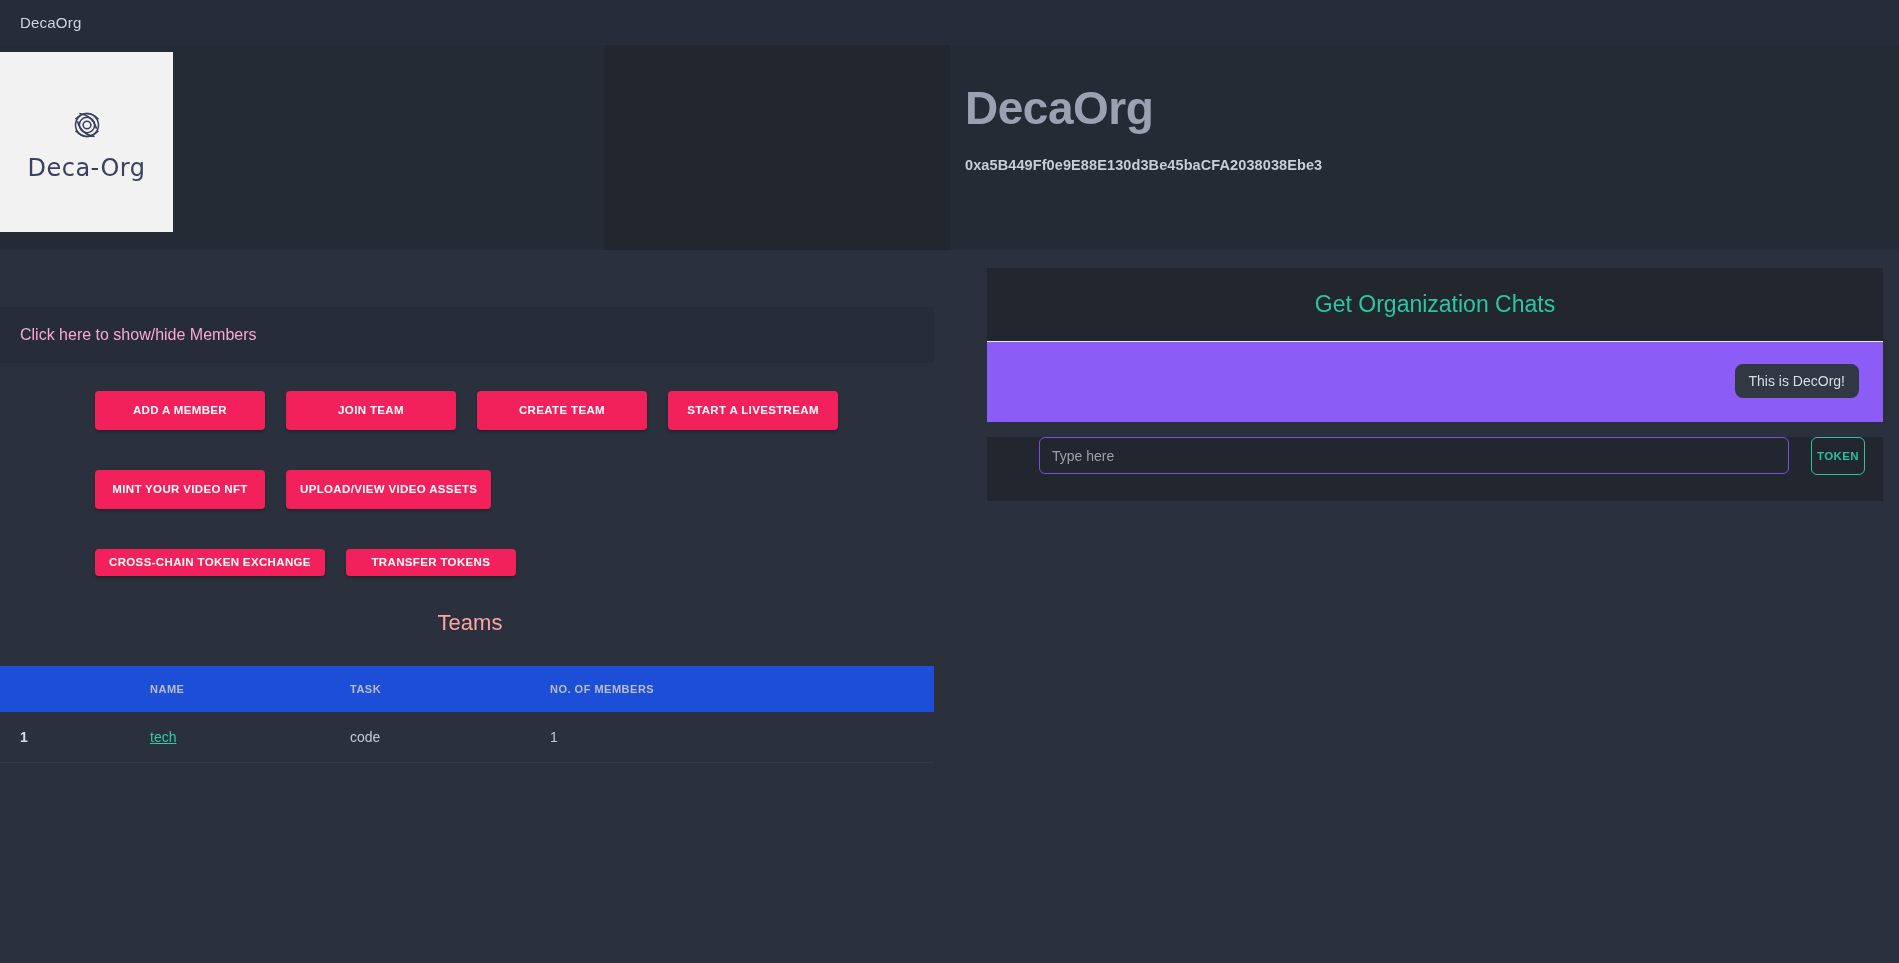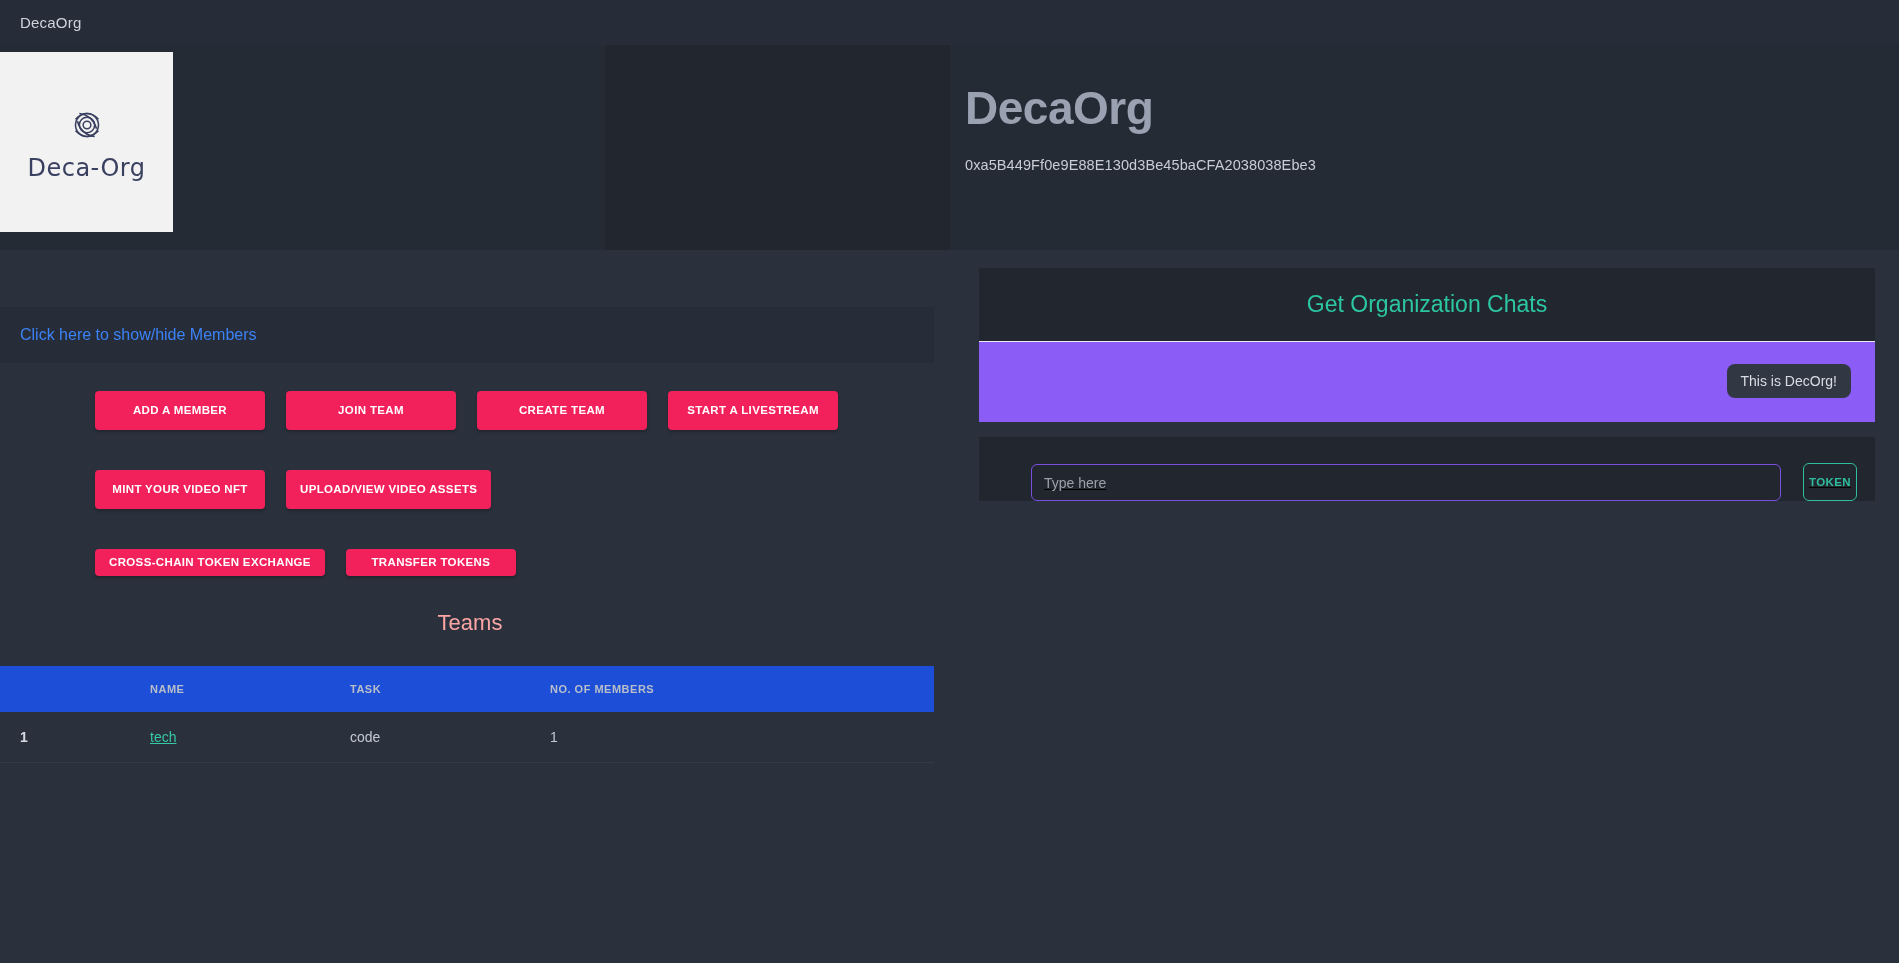--- a/index.html
+++ b/index.html
@@ -52,39 +52,39 @@
     font-family: "DejaVu Sans", sans-serif;
     font-size: 24px; color: #3a4060; letter-spacing: .5px;
   }
   .banner-right { flex: 1; padding: 40px 0 0 0; }
   .org-title {
     font-size: 46px; font-weight: bold; color: #9aa2b1;
     letter-spacing: -.5px; line-height: 1;
   }
   .org-address {
     margin-top: 26px;
-    font-size: 14.5px; font-weight: normal; color: #c8cdd6;
+    font-size: 14.5px; font-weight: bold; color: #c8cdd6;
     letter-spacing: .1px;
   }
 
   
   .page { display: flex; width: 100%; height: 713px; }
   .col-left  { width: 965px; position: relative; }
   .col-right { flex: 1; position: relative; }
 
   
   .members-bar {
     margin: 57px 0 0 0;
     width: 934px; height: 56px;
     background: #272d38;
     display: flex; align-items: center;
     padding-left: 20px;
     cursor: pointer;
   }
-  .members-bar-label { color: #3b82f6; font-size: 16px; }
+  .members-bar-label { color: #f9a8d4; font-size: 16px; }
 
   
   .actions {
     padding: 28px 0 0 95px;
     display: flex; flex-wrap: wrap;
     width: 870px;
     gap: 20px 21px;
   }
   .act-btn {
     background: #f2215c;
@@ -128,21 +128,21 @@
   .col-idx  { width: 140px; padding-left: 20px !important; }
   .col-name { width: 200px; }
   .col-task { width: 200px; }
   .team-link {
     color: #36c9a6; text-decoration: underline; cursor: pointer;
   }
 
   
   .chat-panel {
     position: absolute;
-    left: 14px; top: 18px;
+    left: 22px; top: 18px;
     width: 896px;
   }
   .chat-head {
     background: #22272f;
     height: 74px;
     display: flex; align-items: center; justify-content: center;
     border-bottom: 1px solid #e8ecf2;
   }
   .chat-head-title { color: #2cc6a2; font-size: 23px; }
   .chat-log {
@@ -156,24 +156,23 @@
     color: #d9dde4;
     font-size: 14px;
     padding: 9px 14px;
     border-radius: 8px;
     max-width: 60%;
   }
   .chat-inputbar {
     margin-top: 15px;
     background: #22272f;
     height: 64px;
-    display: flex; align-items: flex-end;
+    display: flex; align-items: flex-start;
     padding: 0 18px 0 52px;
     gap: 22px;
-    text-decoration: underline;
   }
   .chat-text {
     flex: 1; height: 37px;
     background: transparent;
     border: 1px solid #7a4ee0;
     border-radius: 6px;
     color: #d3d8e0; font-size: 14px;
     padding: 0 12px;
     outline: none;
   }

